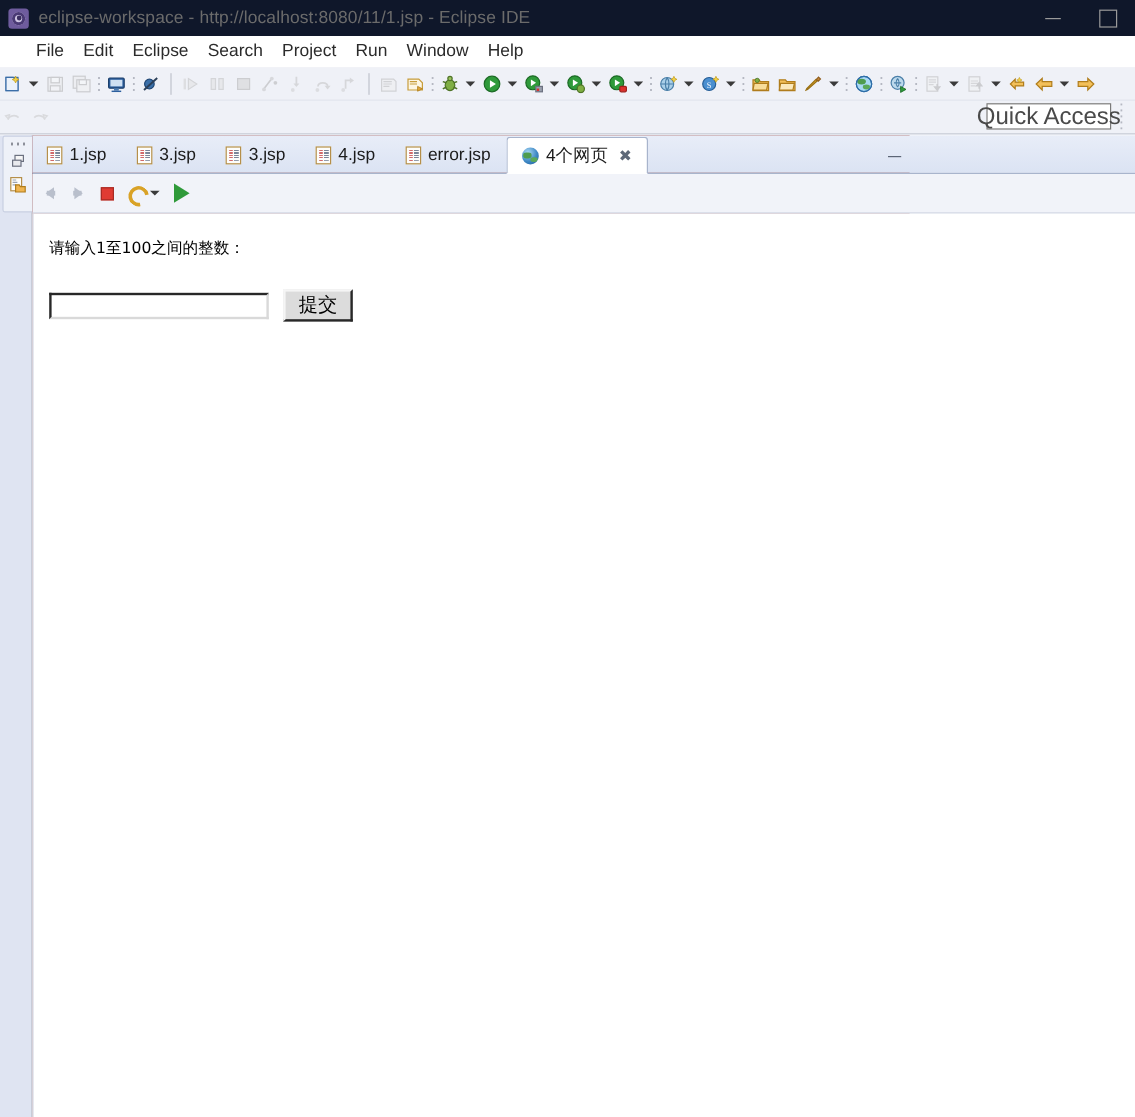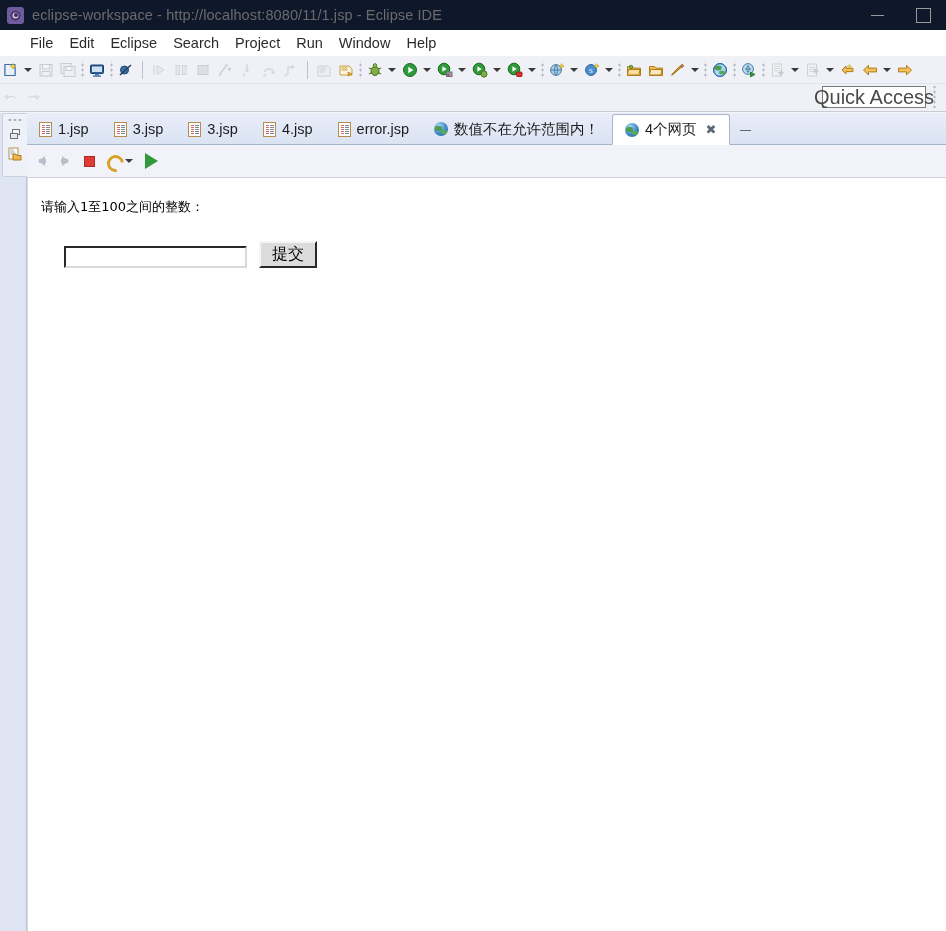--- a/index.html
+++ b/index.html
@@ -294,21 +294,21 @@
     border-left: 1px solid #d6dae4;
   }
   .page-prompt {
     position: absolute; left: 13px; top: 20px;
     font-size: 13px; color: #000000;
     font-family: "DejaVu Sans", "Liberation Sans", sans-serif;
     white-space: nowrap;
   }
   .page-form {
     position: absolute; left: 13px; top: 63px;
-    display: flex; align-items: flex-end; margin-left: 23px;
+    display: flex; align-items: center;
   }
   .text-input {
     width: 183px; height: 22px;
     background: #ffffff;
     border: 2px inset #9a9a9a;
     border-color: #7c7c7c #d9d9d9 #d9d9d9 #7c7c7c;
     box-sizing: border-box;
   }
   .submit-btn {
     margin-left: 12px;
@@ -652,24 +652,20 @@
           <span class="tab-label">3.jsp</span>
         </div>
         <div class="tab">
           <span class="tab-icon-doc"></span>
           <span class="tab-label">4.jsp</span>
         </div>
         <div class="tab">
           <span class="tab-icon-doc"></span>
           <span class="tab-label">error.jsp</span>
         </div>
-        <div class="tab">
-          <span class="tab-icon-globe"></span>
-          <span class="tab-label">数值不在允许范围内！</span>
-        </div>
         <div class="tab active">
           <span class="tab-icon-globe"></span>
           <span class="tab-label">4个网页</span>
           <span class="tab-close">✖</span>
         </div>
       </div>
 
     <div class="editor-min-btn">
         <i></i>
       </div>

